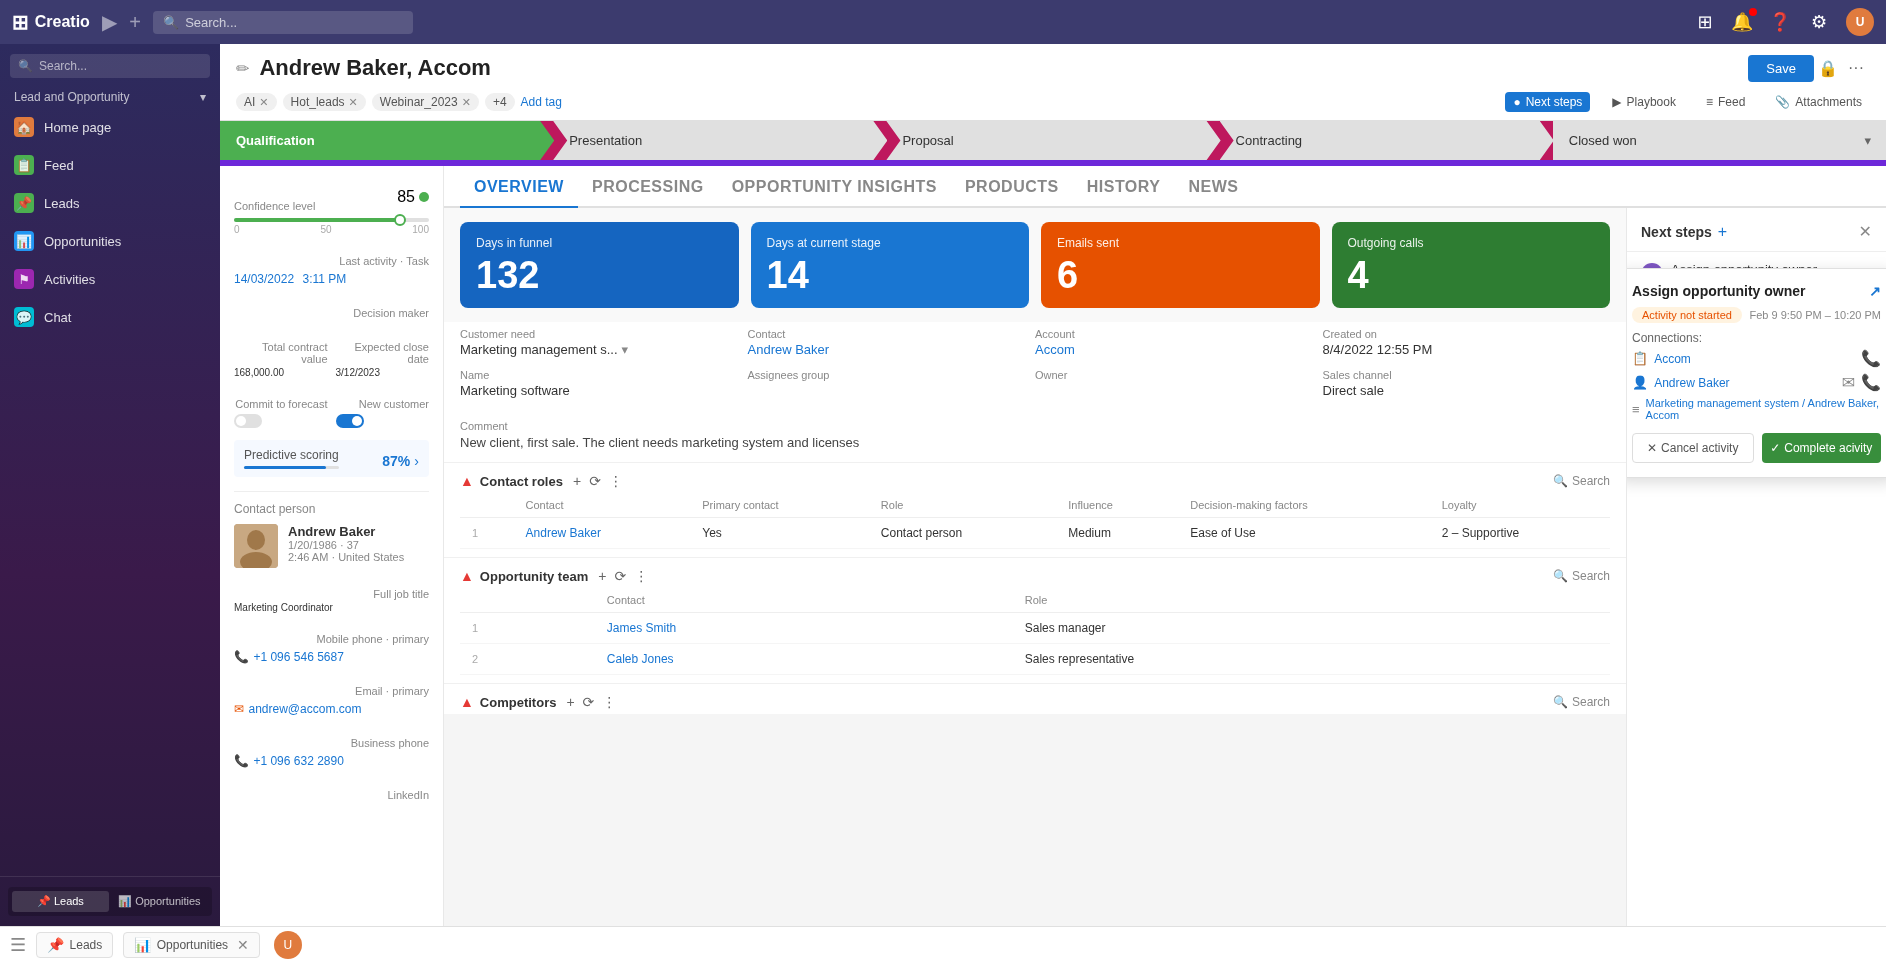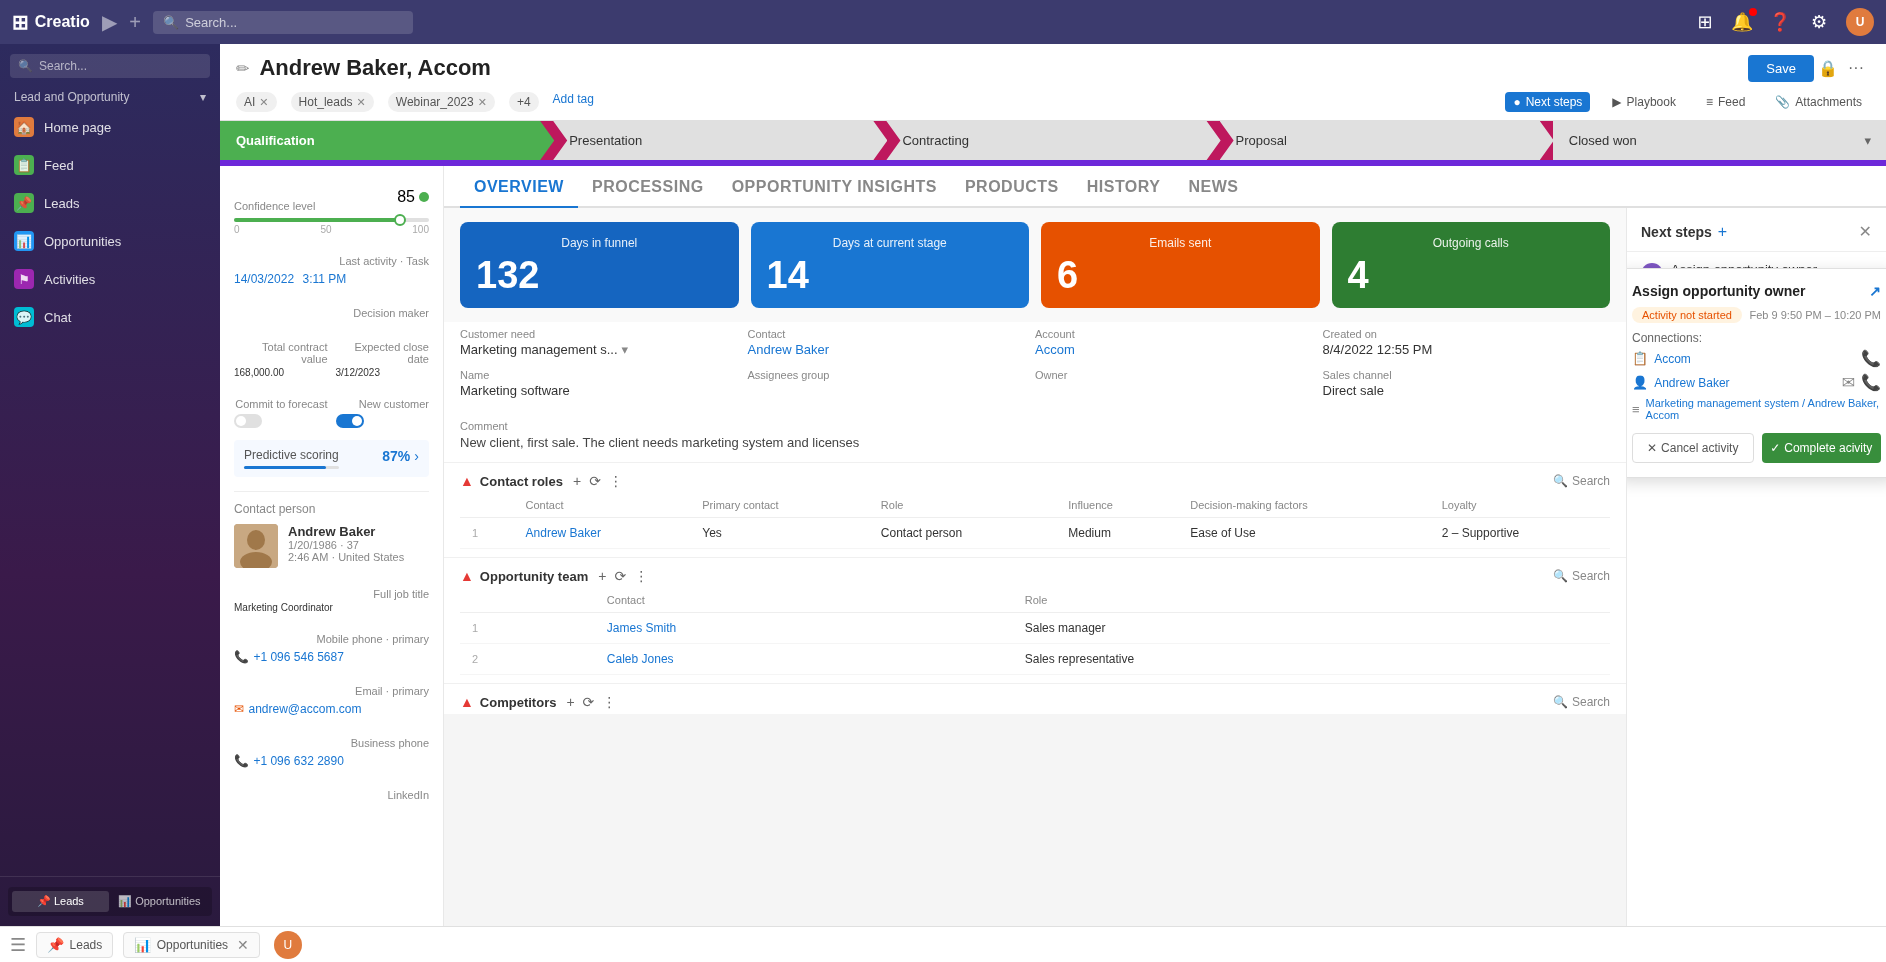--- a/index.html
+++ b/index.html
@@ -139,23 +139,23 @@
       font-size: 13px;
       cursor: pointer;
       font-weight: 500;
     }
     .header-icon-btn {
       width: 28px; height: 28px;
       display: flex; align-items: center; justify-content: center;
       cursor: pointer; color: #666; border-radius: 3px;
     }
     .tags-row {
-      display: flex; 
+      display: flex; align-items: center;
       padding: 4px 0 8px;
-      gap: 14px;
+      gap: 6px;
     }
     .tag {
       background: #f0f0f0;
       border-radius: 12px;
       padding: 2px 8px;
       font-size: 12px;
       color: #555;
       display: flex; align-items: center; gap: 4px;
     }
     .tag .tag-x { color: #888; cursor: pointer; font-size: 11px; }
@@ -242,21 +242,21 @@
     }
     .slider-marks { display: flex; justify-content: space-between; font-size: 10px; color: #aaa; }
     .two-cols { display: flex; gap: 8px; }
     .two-cols > div { flex: 1; }
     .toggle-row { display: flex; align-items: center; gap: 8px; margin-top: 4px; }
     .toggle { width: 28px; height: 14px; border-radius: 7px; background: #e0e0e0; position: relative; }
     .toggle.on { background: #1976d2; }
     .toggle-knob { position: absolute; width: 10px; height: 10px; background: white; border-radius: 50%; top: 2px; left: 2px; transition: left 0.2s; }
     .toggle.on .toggle-knob { left: 16px; }
     .predictive-row {
-      display: flex; align-items: flex-start; justify-content: space-between;
+      display: flex; align-items: flex-end; justify-content: space-between;
       background: #f5f9ff;
       border-radius: 4px;
       padding: 8px 10px;
       margin-top: 12px;
     }
     .predictive-label { font-size: 12px; color: #555; }
     .predictive-val { font-size: 14px; font-weight: 600; color: #1976d2; }
     .predictive-bar { height: 3px; background: #e0e0e0; border-radius: 2px; margin-top: 4px; }
     .predictive-fill { height: 100%; background: #1976d2; border-radius: 2px; }
 
@@ -299,21 +299,21 @@
       flex: 1;
       border-radius: 8px;
       padding: 14px 16px;
       color: white;
       min-height: 80px;
     }
     .stat-card.blue { background: #1565c0; }
     .stat-card.blue2 { background: #1976d2; }
     .stat-card.orange { background: #e65100; }
     .stat-card.green { background: #2e7d32; }
-    .stat-card-label { font-size: 12px; opacity: 0.9; margin-bottom: 6px; text-align: center; }
+    .stat-card-label { font-size: 12px; opacity: 0.9; margin-bottom: 6px; }
     .stat-card-value { font-size: 38px; font-weight: 700; line-height: 1; }
 
     
     .info-grid {
       display: grid;
       grid-template-columns: 1fr 1fr 1fr 1fr;
       gap: 0;
       padding: 0 16px 10px;
       background: white;
     }
@@ -586,24 +586,24 @@
     </div>
 
     <div class="stage-bar">
       <div class="stage-item active">
         <span>Qualification</span>
       </div>
       <div class="stage-item">
         <span>Presentation</span>
       </div>
       <div class="stage-item">
-        <span>Contracting</span>
+        <span>Proposal</span>
       </div>
       <div class="stage-item">
-        <span>Proposal</span>
+        <span>Contracting</span>
       </div>
       <div class="stage-item last" style="clip-path:none;">
         <span>Closed won</span>
         <span class="stage-dropdown" style="margin-left:auto;">▾</span>
       </div>
     </div>
 
     <div class="page-body">
 
       <div class="left-panel">

